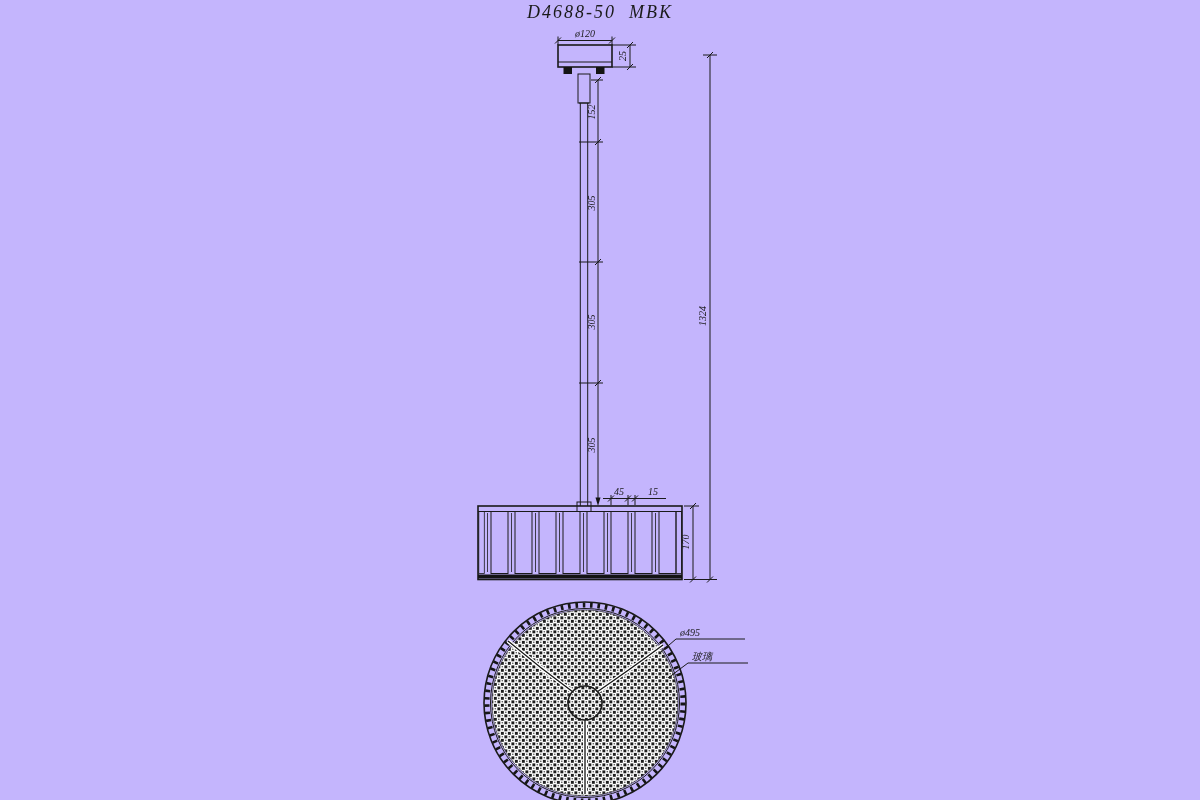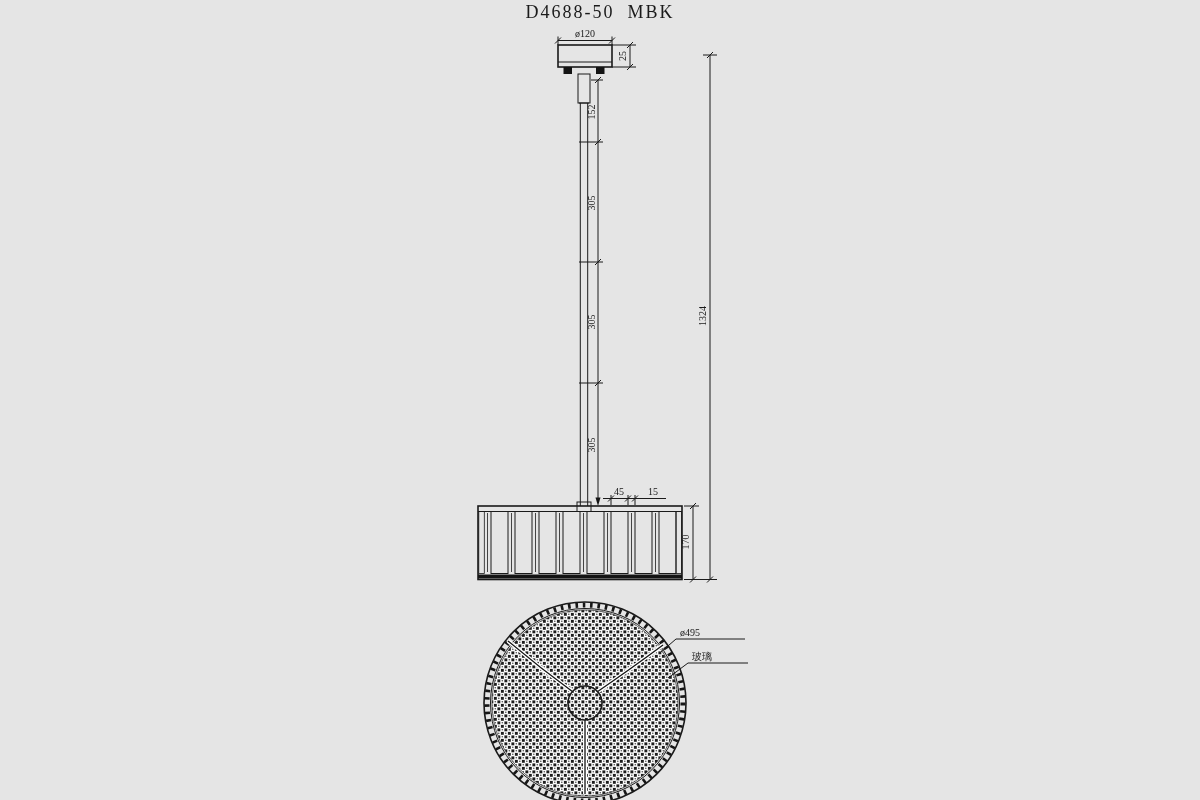--- a/index.html
+++ b/index.html
@@ -1,17 +1,17 @@
 <!DOCTYPE html>
 <html><head>
 <meta charset="utf-8">
 <style>
   html,body{margin:0;padding:0;background:#ffffff;}
-  .page{position:relative;width:1200px;height:800px;background:#e5e5e5;overflow:hidden;
-        font-family:"Liberation Serif", serif;}
+  .page{position:relative;width:1200px;height:800px;background:#c4b5fd;overflow:hidden;
+        font-family:"Liberation Serif", serif;font-style:italic;}
   .title{position:absolute;top:2px;left:0;width:1200px;text-align:center;
          font-size:18px;letter-spacing:2px;color:#1a1a1a;white-space:pre;
          font-family:"Liberation Serif", serif;}
   svg{position:absolute;top:0;left:0;}
   .dimtxt{font-size:10px;fill:#1a1a1a;font-family:"Liberation Serif", serif;}
   .ln{stroke:#1a1a1a;stroke-width:1;fill:none;}
   .ln2{stroke:#1a1a1a;stroke-width:1.6;fill:none;}
   .thin{stroke:#1a1a1a;stroke-width:0.8;fill:none;}
   .solid{fill:#141414;stroke:none;}
 </style>

